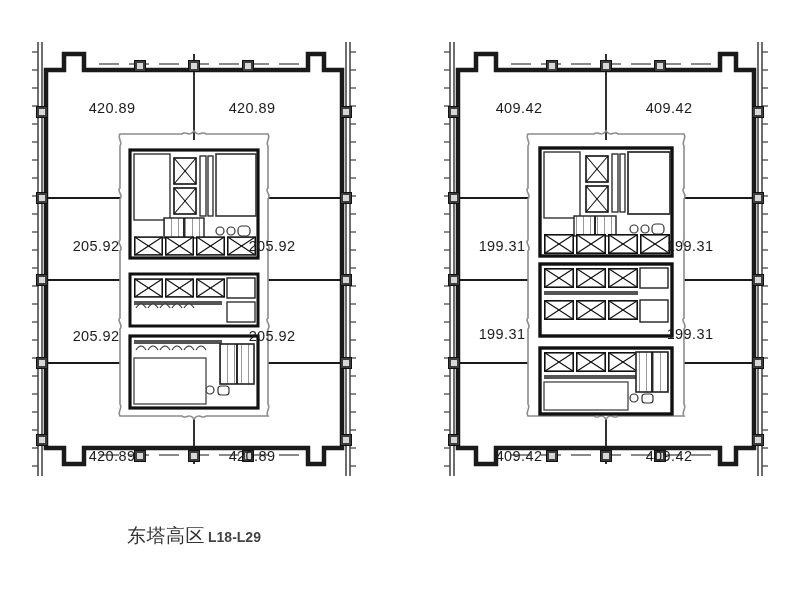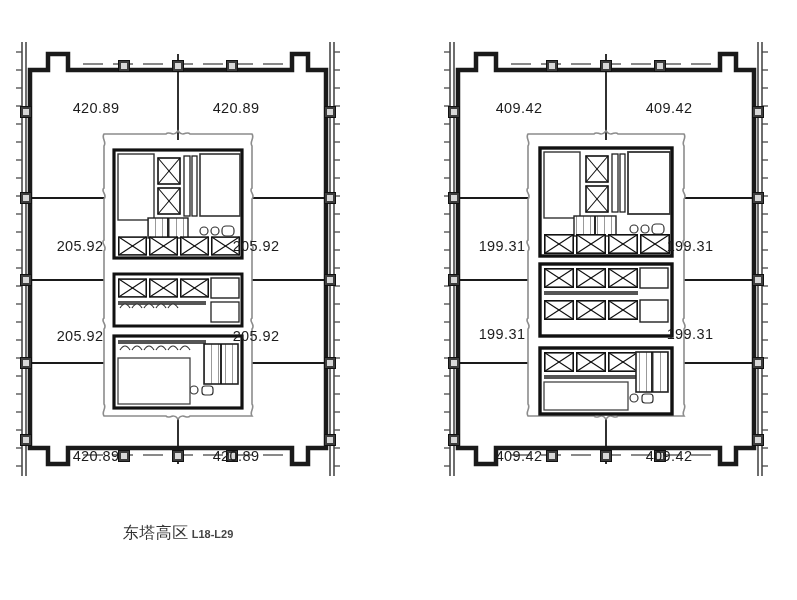--- a/index.html
+++ b/index.html
@@ -12,62 +12,63 @@
     height: 600px;
     position: relative;
     overflow: hidden;
     font-family: "Liberation Sans", "DejaVu Sans", sans-serif;
   }
 
   #page-root {
     position: absolute;
     inset: 0;
     background: #ffffff;
+    margin-left: 16px;
   }
 
   .plan-pair {
     position: absolute;
     left: 0; top: 0;
     width: 797px;
     height: 600px;
   }
 
   .plan-block {
     position: absolute;
     top: 18px;
     width: 340px;
     height: 500px;
   }
   .plan-block.left  { left: 8px; }
-  .plan-block.right { left: 436px; text-decoration: underline; }
+  .plan-block.right { left: 420px; text-decoration: underline; }
 
   .plan-svg-wrap {
     position: absolute;
     left: 0; top: 0;
     width: 340px;
     height: 480px;
   }
   .plan-svg-wrap svg { display: block; }
 
   .plan-caption {
     position: absolute;
     left: 0;
     top: 505px;
     width: 340px;
     text-align: center;
     white-space: nowrap;
     color: #3a3a3a;
   }
   .cap-cn {
-    font-size: 16px;
+    font-size: 19px;
     letter-spacing: 0.5px;
     color: #333333;
   }
   .cap-en {
-    font-size: 11px;
+    font-size: 14px;
     font-weight: bold;
     color: #444444;
     margin-left: 3px;
   }
 
   
   .area-label {
     position: absolute;
     color: #1c1c1c;
     font-size: 14.5px;

